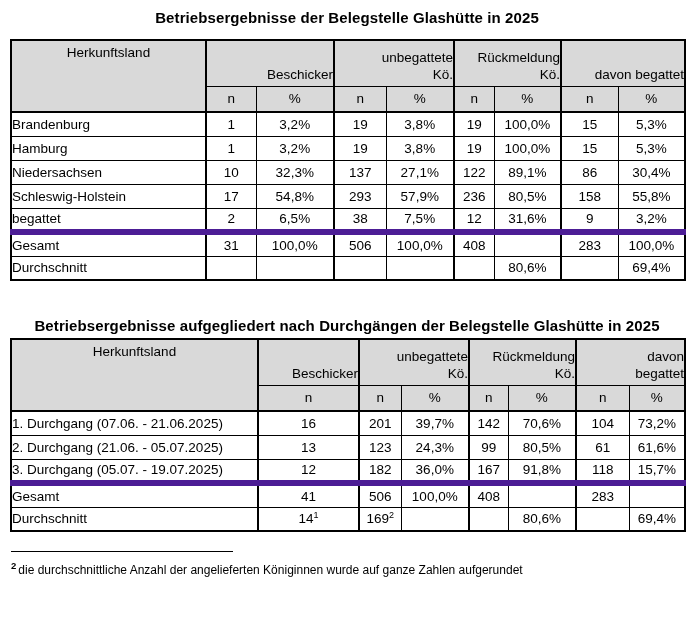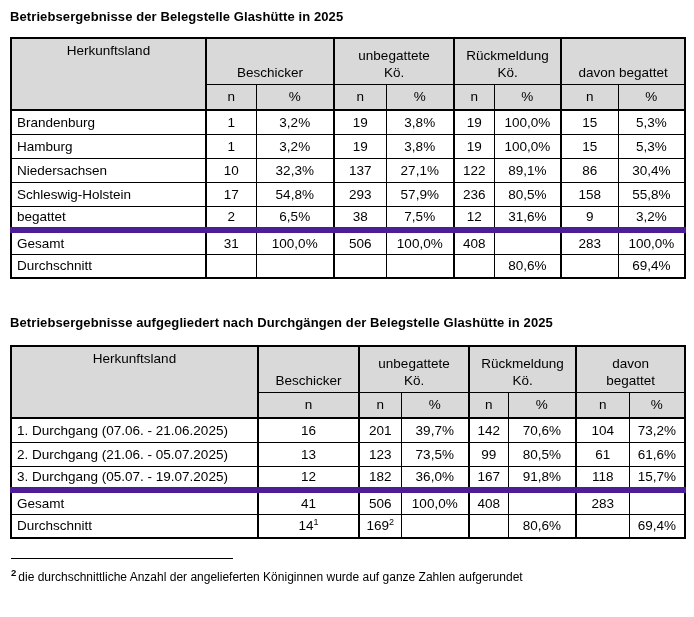--- a/index.html
+++ b/index.html
@@ -5,51 +5,51 @@
   * { box-sizing: border-box; }
   html, body { margin: 0; padding: 0; }
   body {
     width: 694px; height: 617px;
     background: #ffffff;
     font-family: "Liberation Sans", sans-serif;
     color: #000000;
   }
   .page { padding: 0 10px; }
   .doc-title {
-    font-size: 13px; font-weight: bold; 
+    font-size: 15px; font-weight: bold; text-align: center;
     margin: 9px 0 13px 0; letter-spacing: 0.1px;
   }
-  .doc-title.second { margin-top: 36px; margin-bottom: 15px; }
+  .doc-title.second { margin-top: 36px; margin-bottom: 4px; }
   table {
     border-collapse: collapse; table-layout: fixed;
     width: 674px; border: 2px solid #000;
   }
   td {
     border: 1px solid #000;
     font-size: 13.5px;
     padding: 0; overflow: hidden;
   }
   
   tr.ghrow td, tr.shrow td { background: #d9d9d9; }
   td.corner {
     vertical-align: top; text-align: center; padding-top: 4px;
     border-bottom: 2px solid #000;
   }
   td.group {
-    vertical-align: bottom; text-align: center;
+    vertical-align: bottom; text-align: right;
     white-space: pre-line; line-height: 1.25; padding-bottom: 2px;
   }
   tr.ghrow { height: 46px; }
   tr.shrow { height: 26px; }
   tr.shrow td { text-align: center; border-bottom: 2px solid #000; }
   
   .gl { border-left: 2px solid #000; }
   
   tr.datarow { height: 24px; }
-  td.lbl { text-align: left; padding-left: 5px; white-space: nowrap; }
+  td.lbl { text-align: left; white-space: nowrap; }
   td.num { text-align: center; white-space: nowrap; }
   tr.total td { border-top: 6px solid #4c1d95; }
   sup.cellsup { font-size: 9px; line-height: 0; }
   
   .footnote-sep {
     width: 222px; border-top: 1.5px solid #000;
     margin: 19px 0 8px 1px;
   }
   .footnote { font-size: 12px; margin: 0 0 5px 1px; }
   .footnote sup { font-size: 9.5px; font-weight: bold; margin-right: 2px; }
@@ -213,21 +213,21 @@
       <td class="num">39,7%</td>
       <td class="num gl">142</td>
       <td class="num">70,6%</td>
       <td class="num gl">104</td>
       <td class="num">73,2%</td>
     </tr>
     <tr class="datarow">
       <td class="lbl">2. Durchgang (21.06. - 05.07.2025)</td>
       <td class="num gl">13</td>
       <td class="num gl">123</td>
-      <td class="num">73,5%</td>
+      <td class="num">24,3%</td>
       <td class="num gl">99</td>
       <td class="num">80,5%</td>
       <td class="num gl">61</td>
       <td class="num">61,6%</td>
     </tr>
     <tr class="datarow">
       <td class="lbl">3. Durchgang (05.07. - 19.07.2025)</td>
       <td class="num gl">12</td>
       <td class="num gl">182</td>
       <td class="num">36,0%</td>

